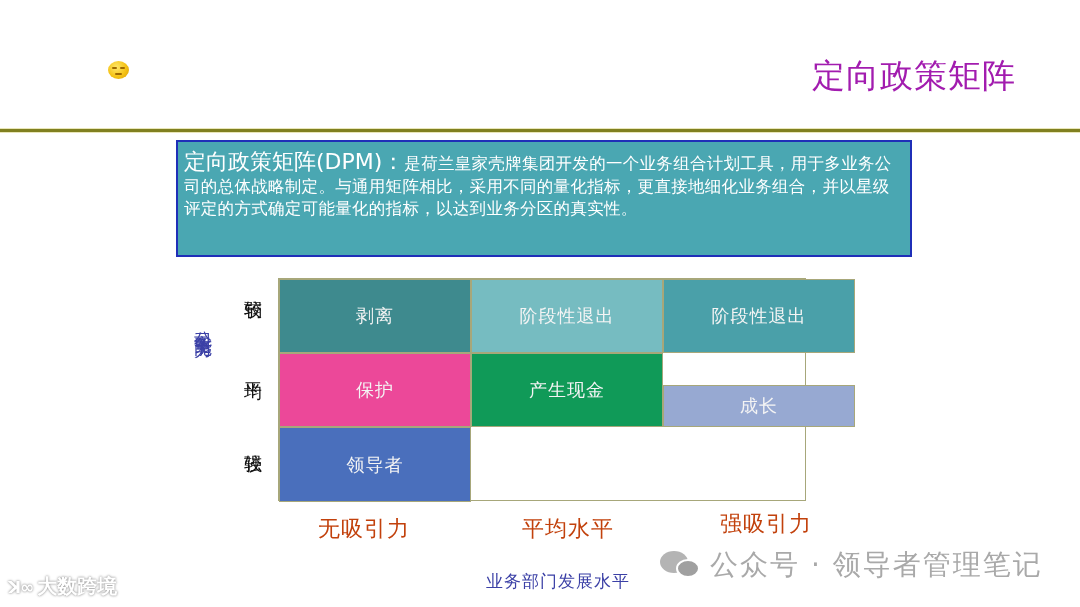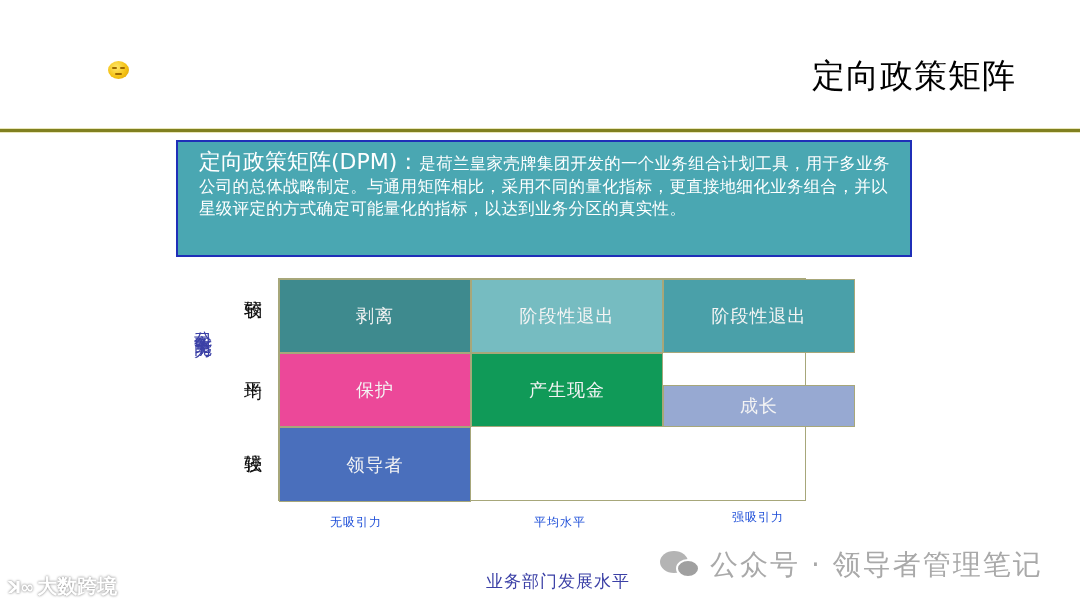--- a/index.html
+++ b/index.html
@@ -10,32 +10,32 @@
     position: absolute; left: 108px; top: 61px; width: 21px; height: 18px;
     border-radius: 50%;
     background: radial-gradient(circle at 40% 35%, #ffe76a 0%, #f5c316 55%, #d99a00 100%);
   }
   .emoji .eye { position: absolute; top: 6px; width: 5px; height: 2px; background: #a06a00; border-radius: 1px; }
   .emoji .eye.l { left: 4px; } .emoji .eye.r { left: 12px; }
   .emoji .mouth { position: absolute; left: 7px; top: 12px; width: 7px; height: 2px; background: #a06a00; border-radius: 1px; }
 
   .slide-title {
     position: absolute; right: 64px; top: 54px;
-    font-size: 33px; color: #000000; font-family: "DejaVu Serif", "Liberation Serif", serif;
+    font-size: 33px; color: #a21caf; font-family: "DejaVu Serif", "Liberation Serif", serif;
     letter-spacing: 1px;
   }
   .rule {
     position: absolute; left: 0; top: 129px; width: 1080px; height: 3px;
     background: #808020; box-shadow: 0 -1px 0 #e9e6b8, 0 1px 0 #e9e6b8;
   }
 
   .def-box {
     position: absolute; left: 176px; top: 140px; width: 736px; height: 117px;
     background: #4aa7b2; border: 2px solid #1f2fb8;
-    padding: 6px 8px 0 21px; color: #ffffff;
+    padding: 6px 8px 0 6px; color: #ffffff;
   }
   .def-box .lead { font-size: 22px; line-height: 28px; }
   .def-box .body { font-size: 16.5px; line-height: 22px; letter-spacing: 0.3px; }
 
   .y-axis-title {
     position: absolute; left: 190px; top: 316px; width: 24px;
     font-size: 18px; line-height: 22px; color: #3b40a6; text-align: center;
     writing-mode: vertical-rl; letter-spacing: 2px;
   }
   .y-tick {
@@ -47,21 +47,21 @@
     position: absolute; left: 278px; top: 278px; width: 528px; height: 223px;
     display: grid; grid-template-columns: 192px 192px 192px; grid-template-rows: 74px 74px 75px;
     border: 1px solid #a7a77a;
   }
   .cell {
     display: flex; align-items: center; justify-content: center;
     color: #f4f4f4; font-size: 18px; border: 1px solid #a7a77a;
     letter-spacing: 1px;
   }
 
-  .x-tick { position: absolute; top: 512px; font-size: 12px; color: #1d4ed8; letter-spacing: 1px; margin-left: 12px; }
+  .x-tick { position: absolute; top: 512px; font-size: 22px; color: #c2410c; letter-spacing: 1px; }
   .x-axis-title { position: absolute; left: 486px; top: 570px; font-size: 17px; color: #3b40a6; letter-spacing: 1px; }
 
   .watermark {
     position: absolute; left: 660px; top: 546px; display: flex; align-items: center;
     color: #a9a9a9; font-size: 28px; letter-spacing: 2px;
   }
   .wechat-icon { position: relative; width: 42px; height: 32px; margin-right: 8px; }
   .wechat-icon .b1 { position: absolute; left: 0; top: 2px; width: 28px; height: 22px; border-radius: 50%; background: #b4b4b4; }
   .wechat-icon .b2 { position: absolute; left: 16px; top: 10px; width: 24px; height: 19px; border-radius: 50%; background: #a0a0a0; border: 2px solid #fff; }
 

